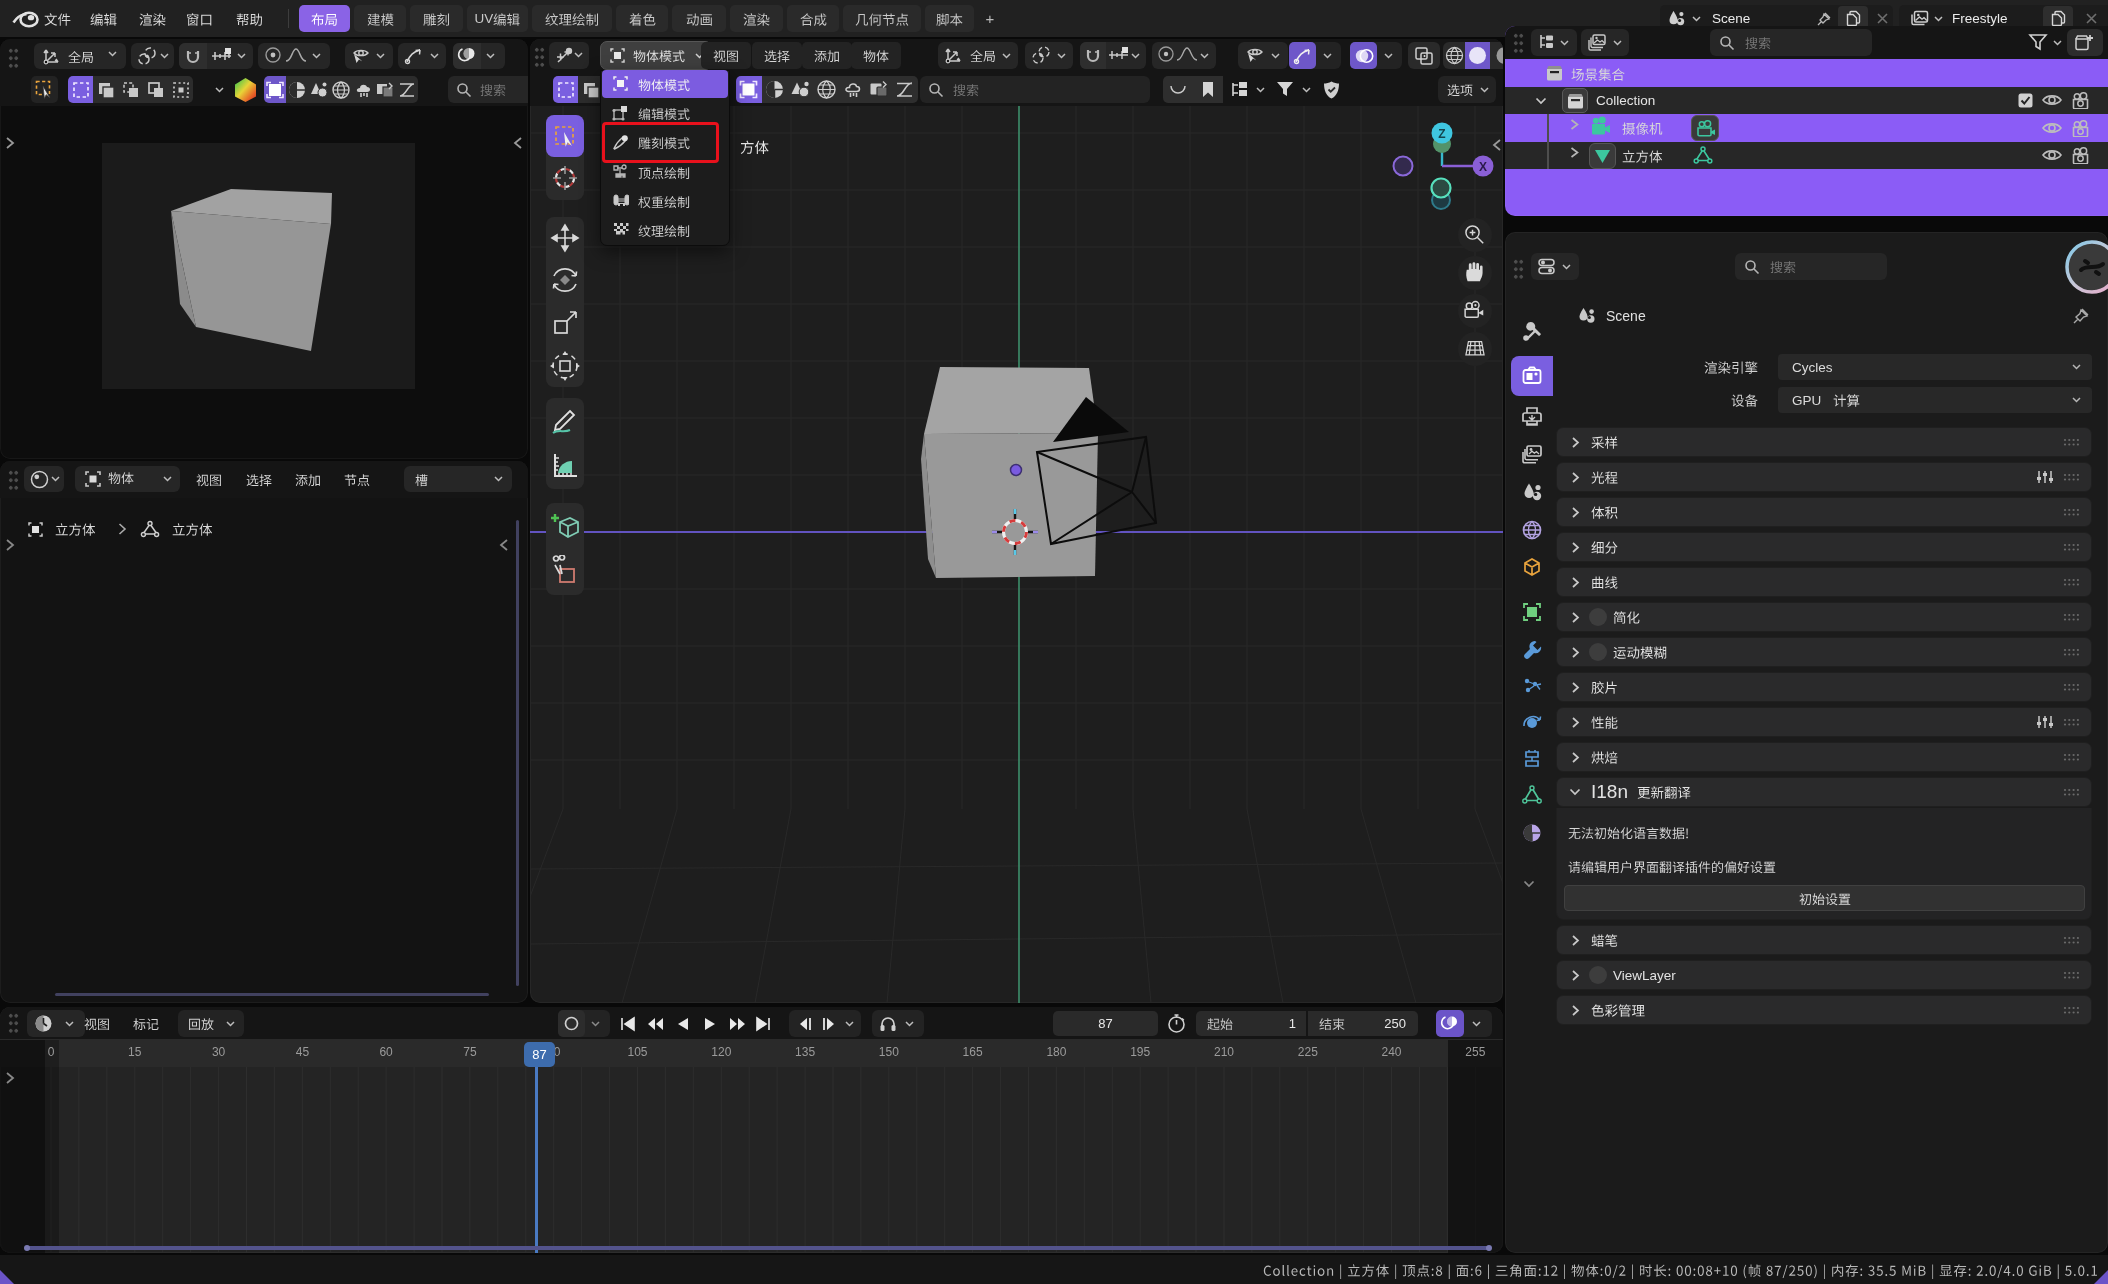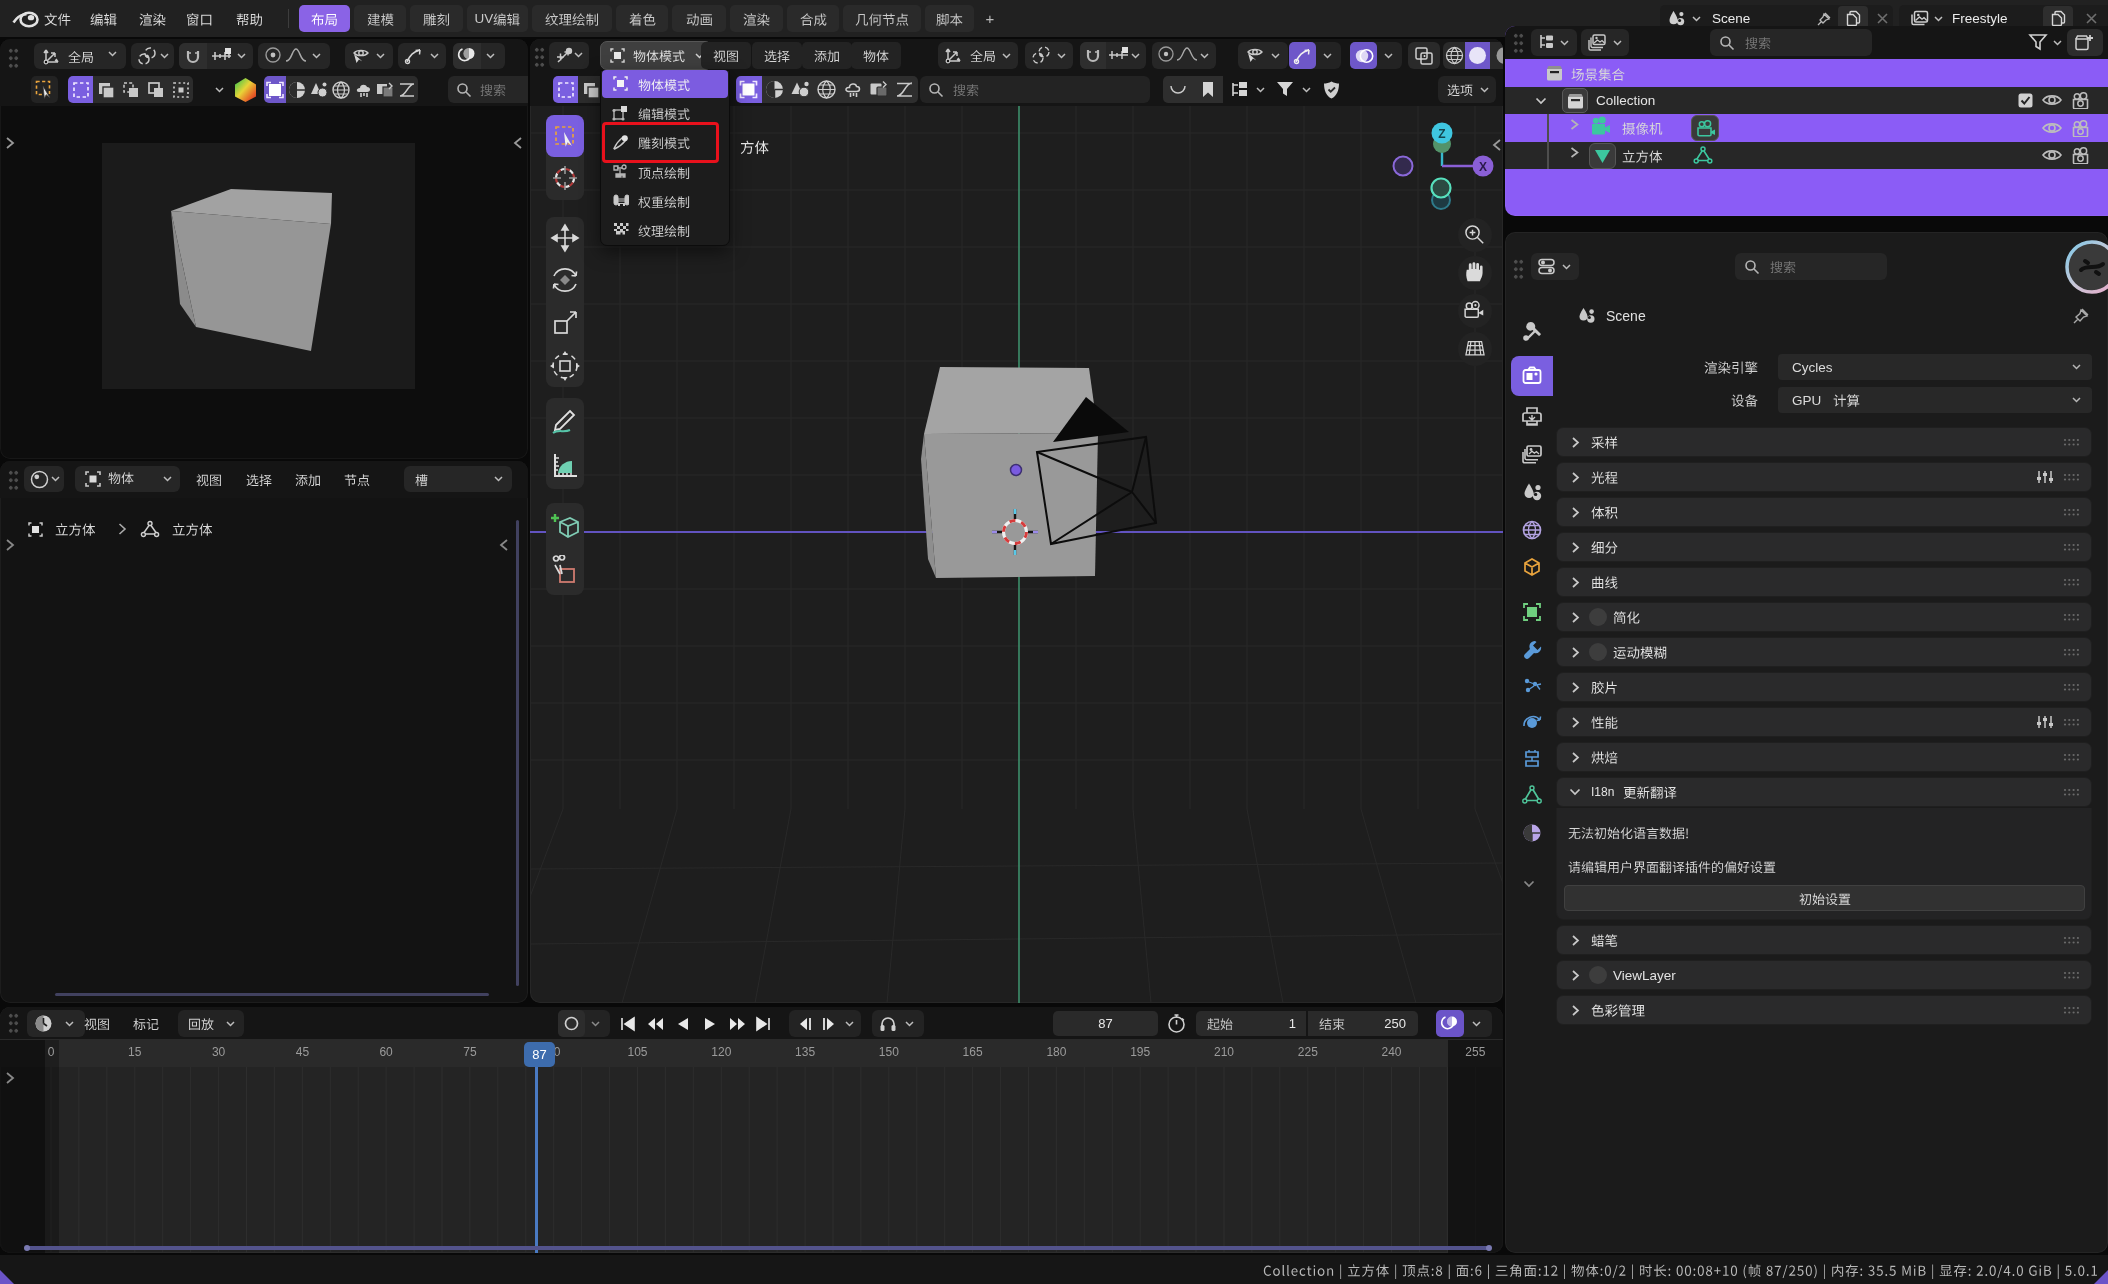--- a/index.html
+++ b/index.html
@@ -1381,21 +1381,21 @@
         <circle cx="6.3" cy="6.5" r="1.1"></circle>
         <circle cx="10.6" cy="6.5" r="1.1"></circle>
         <circle cx="14.9" cy="6.5" r="1.1"></circle>
       </g>
     </svg>
     <div class="a" style="left:51px;top:545px;width:536px;height:30px;background:#2a2a2b;border-radius:7px;border:1px solid #1f1f1f"></div>
     <svg class="a" style="left:64px;top:556px" width="12" height="9" viewBox="0 0 12 9">
       <path d="M1.5 1.5 L6 6 L10.5 1.5" stroke="#c9c9c9" stroke-width="1.7" fill="none"></path>
     </svg>
     <div class="mi" style="left:86px;top:545px;height:30px">
-      <span style="color:#e2e2e2;font-size:12px;margin-right:9px">I18n</span>
+      <span style="color:#e2e2e2;font-size:19px;margin-right:9px">I18n</span>
       <svg width="54.0" height="19.5" viewBox="0 -15.7 54.0 19.5" style="vertical-align:middle;">
         <path fill="#e2e2e2" d="M3.4 -3.2 2.5 -2.9C3.0 -2.1 3.6 -1.5 4.2 -1.0C3.4 -0.5 2.2 -0.1 0.6 0.2C0.9 0.4 1.1 0.9 1.2 1.1C3.0 0.7 4.3 0.2 5.2 -0.4C7.0 0.6 9.5 0.9 12.6 1.0C12.7 0.7 12.9 0.3 13.1 0.0C10.1 -0.0 7.7 -0.2 6.0 -1.0C6.7 -1.7 7.0 -2.5 7.2 -3.3H11.8V-8.6H7.4V-9.7H12.6V-10.6H0.9V-9.7H6.3V-8.6H2.1V-3.3H6.1C6.0 -2.7 5.7 -2.1 5.0 -1.5C4.4 -2.0 3.8 -2.5 3.4 -3.2ZM3.1 -5.5H6.3V-5.0C6.3 -4.7 6.3 -4.4 6.3 -4.2H3.1ZM7.3 -4.2C7.3 -4.4 7.4 -4.7 7.4 -5.0V-5.5H10.8V-4.2ZM3.1 -7.7H6.3V-6.4H3.1ZM7.4 -7.7H10.8V-6.4H7.4Z M18.4 -2.9C18.8 -2.2 19.3 -1.3 19.5 -0.7L20.2 -1.1C20.0 -1.7 19.5 -2.6 19.0 -3.2ZM15.3 -3.2C15.1 -2.3 14.6 -1.5 14.1 -0.9C14.3 -0.8 14.6 -0.5 14.8 -0.4C15.3 -1.0 15.8 -2.0 16.1 -3.0ZM21.0 -10.0V-5.4C21.0 -3.6 20.9 -1.3 19.7 0.3C19.9 0.5 20.3 0.8 20.5 1.0C21.7 -0.8 21.9 -3.5 21.9 -5.4V-5.8H24.0V1.0H24.9V-5.8H26.4V-6.8H21.9V-9.4C23.3 -9.6 24.9 -9.9 26.0 -10.4L25.2 -11.1C24.2 -10.7 22.5 -10.3 21.0 -10.0ZM16.4 -11.2C16.6 -10.8 16.8 -10.3 17.0 -9.9H14.3V-9.1H20.3V-9.9H18.0C17.9 -10.4 17.6 -10.9 17.3 -11.4ZM18.6 -9.0C18.4 -8.4 18.1 -7.5 17.9 -6.8H14.1V-6.0H16.9V-4.6H14.2V-3.7H16.9V-0.2C16.9 -0.1 16.9 -0.1 16.7 -0.1C16.6 -0.1 16.2 -0.1 15.7 -0.1C15.8 0.2 16.0 0.6 16.0 0.8C16.6 0.8 17.1 0.8 17.4 0.6C17.7 0.5 17.8 0.2 17.8 -0.2V-3.7H20.3V-4.6H17.8V-6.0H20.5V-6.8H18.8C19.0 -7.4 19.3 -8.1 19.5 -8.8ZM15.2 -8.8C15.5 -8.2 15.7 -7.4 15.7 -6.8L16.6 -7.1C16.5 -7.6 16.3 -8.4 16.0 -9.0Z M33.9 -8.3C34.2 -7.5 34.6 -6.3 34.8 -5.6L35.5 -5.9C35.3 -6.5 34.9 -7.7 34.6 -8.5ZM36.9 -8.3C37.3 -7.5 37.7 -6.4 37.8 -5.7L38.5 -5.9C38.4 -6.6 38.0 -7.7 37.6 -8.5ZM32.4 -9.9C32.3 -9.4 31.9 -8.6 31.7 -8.1H31.2V-10.2C32.1 -10.3 32.8 -10.4 33.5 -10.5L32.9 -11.2C31.7 -10.9 29.5 -10.7 27.7 -10.6C27.9 -10.4 27.9 -10.1 28.0 -9.9C28.7 -9.9 29.6 -10.0 30.4 -10.1V-8.1H27.7V-7.3H30.0C29.4 -6.4 28.3 -5.5 27.5 -4.9C27.6 -4.7 27.8 -4.3 27.9 -4.1L28.1 -4.2V1.1H28.9V0.3H32.5V0.9H33.3V-4.3H28.3C29.0 -4.9 29.8 -5.7 30.4 -6.5V-4.6H31.2V-6.6C31.9 -6.0 32.8 -5.2 33.2 -4.8L33.7 -5.6C33.4 -5.9 32.0 -6.9 31.4 -7.3H33.5V-8.1H32.5C32.7 -8.6 33.0 -9.2 33.2 -9.7ZM28.4 -9.6C28.6 -9.1 28.8 -8.5 28.9 -8.1L29.6 -8.3C29.5 -8.7 29.3 -9.3 29.0 -9.8ZM30.4 -1.7V-0.5H28.9V-1.7ZM31.2 -1.7H32.5V-0.5H31.2ZM30.4 -2.4H28.9V-3.5H30.4ZM31.2 -2.4V-3.5H32.5V-2.4ZM33.7 -2.7 34.1 -2.0C34.6 -2.5 35.2 -3.1 35.7 -3.8V-0.1C35.7 0.1 35.7 0.1 35.5 0.1C35.4 0.1 34.9 0.1 34.4 0.1C34.5 0.4 34.6 0.8 34.6 1.0C35.4 1.0 35.9 1.0 36.2 0.9C36.5 0.7 36.6 0.4 36.6 -0.1V-10.7H33.9V-9.8H35.7V-4.9C35.0 -4.0 34.2 -3.2 33.7 -2.7ZM36.7 -2.8 37.2 -2.1C37.7 -2.6 38.2 -3.2 38.7 -3.8V-0.1C38.7 0.1 38.7 0.1 38.5 0.1C38.3 0.1 37.8 0.1 37.3 0.1C37.4 0.4 37.6 0.8 37.6 1.0C38.3 1.0 38.8 1.0 39.1 0.9C39.5 0.7 39.6 0.4 39.6 -0.1V-10.7H36.9V-9.8H38.7V-4.9C38.0 -4.1 37.2 -3.3 36.7 -2.8Z M41.9 -10.5C42.4 -9.8 43.1 -8.8 43.4 -8.2L44.3 -8.8C43.9 -9.4 43.2 -10.3 42.6 -11.0ZM48.7 -5.6V-4.4H46.1V-3.5H48.7V-2.0H45.3V-1.6L45.1 -2.2L44.0 -1.4V-7.1H41.1V-6.1H43.0V-1.3C43.0 -0.6 42.6 -0.2 42.4 0.0C42.5 0.2 42.8 0.5 42.9 0.8C43.1 0.5 43.4 0.2 45.3 -1.2V-1.1H48.7V1.1H49.7V-1.1H53.3V-2.0H49.7V-3.5H52.4V-4.4H49.7V-5.6ZM51.3 -9.7C50.8 -9.0 50.1 -8.3 49.3 -7.8C48.6 -8.3 47.9 -9.0 47.5 -9.7ZM45.5 -10.6V-9.7H46.5C47.0 -8.8 47.7 -8.0 48.5 -7.3C47.4 -6.6 46.1 -6.1 44.8 -5.8C45.0 -5.6 45.3 -5.2 45.4 -5.0C46.7 -5.3 48.1 -5.9 49.3 -6.7C50.4 -6.0 51.6 -5.4 53.0 -5.1C53.1 -5.4 53.4 -5.8 53.6 -5.9C52.4 -6.2 51.2 -6.6 50.2 -7.2C51.3 -8.1 52.2 -9.1 52.8 -10.3L52.1 -10.7L52.0 -10.6Z"></path>
       </svg>
     </div>
     <svg class="a" style="left:558px;top:556px" width="17" height="9" viewBox="0 0 17 9">
       <g fill="#6a6a6a">
         <circle cx="2" cy="2" r="1.1"></circle>
         <circle cx="6.3" cy="2" r="1.1"></circle>
         <circle cx="10.6" cy="2" r="1.1"></circle>
         <circle cx="14.9" cy="2" r="1.1"></circle>

